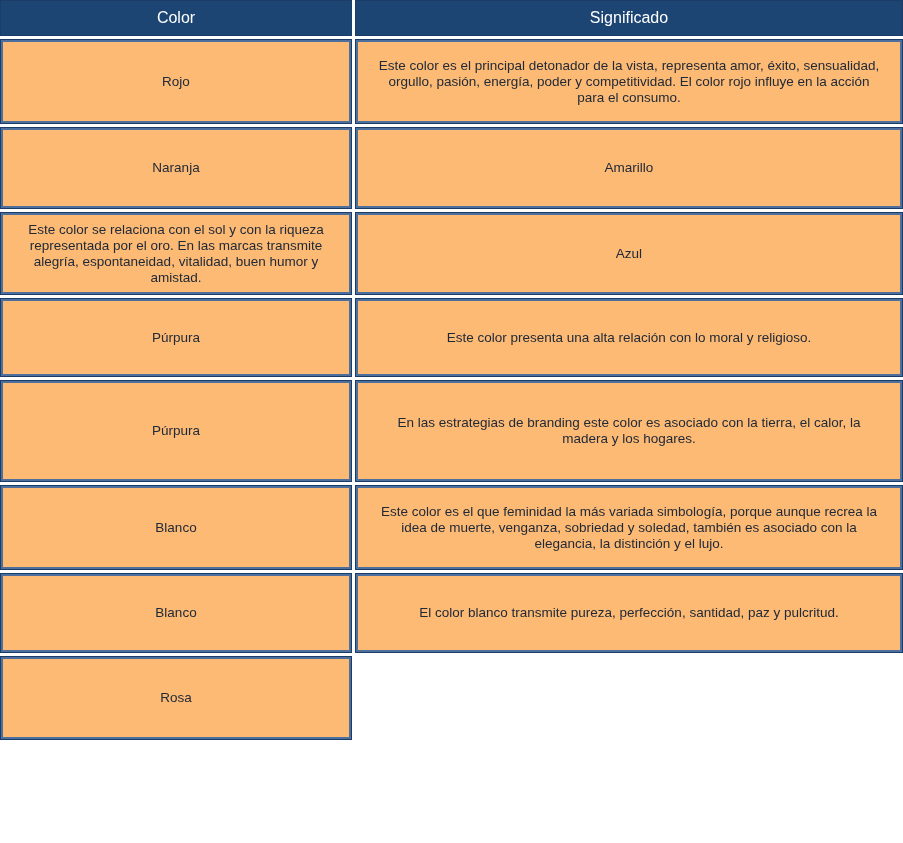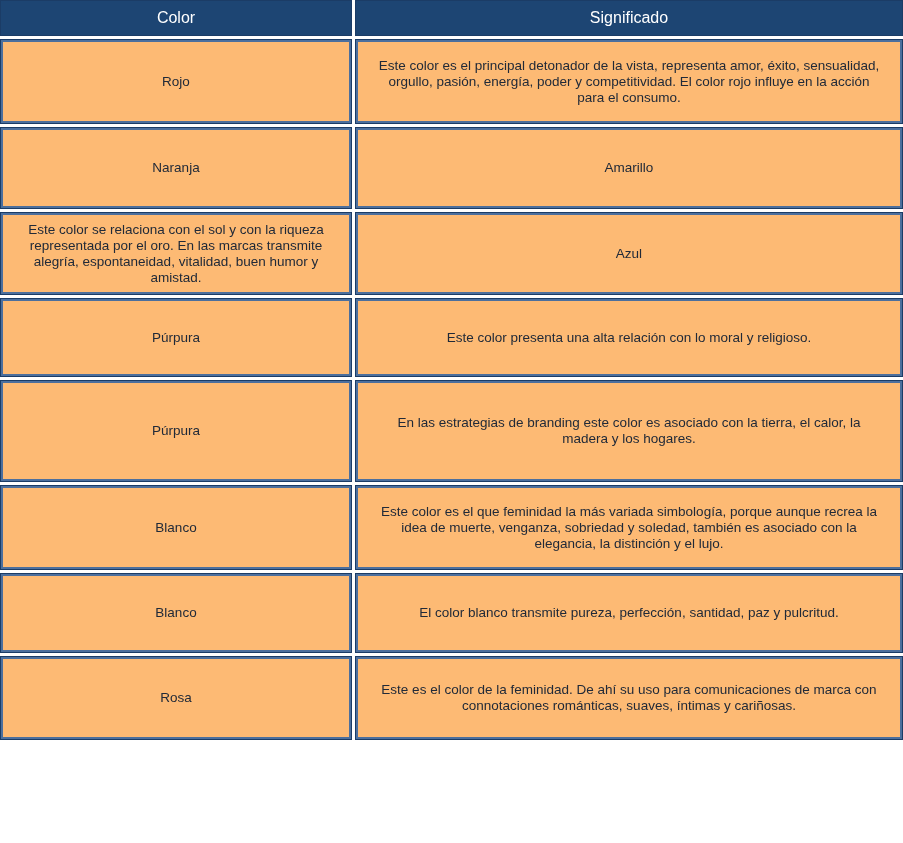--- a/index.html
+++ b/index.html
@@ -75,14 +75,13 @@
   <div class="cell name">Púrpura</div>
   <div class="cell desc">En las estrategias de branding este color es asociado con la tierra, el calor, la madera y los hogares.</div>
 
   <div class="cell name">Blanco</div>
   <div class="cell desc">Este color es el que feminidad la más variada simbología, porque aunque recrea la idea de muerte, venganza, sobriedad y soledad, también es asociado con la elegancia, la distinción y el lujo.</div>
 
   <div class="cell name">Blanco</div>
   <div class="cell desc">El color blanco transmite pureza, perfección, santidad, paz y pulcritud.</div>
 
   <div class="cell name">Rosa</div>
-  <div class="cell desc">Este es el color de la feminidad. De ahí su uso para comunicaciones de marca con connotaciones románticas, suaves, íntimas y cariñosas.</div>
 </div>
 
 </body></html>

